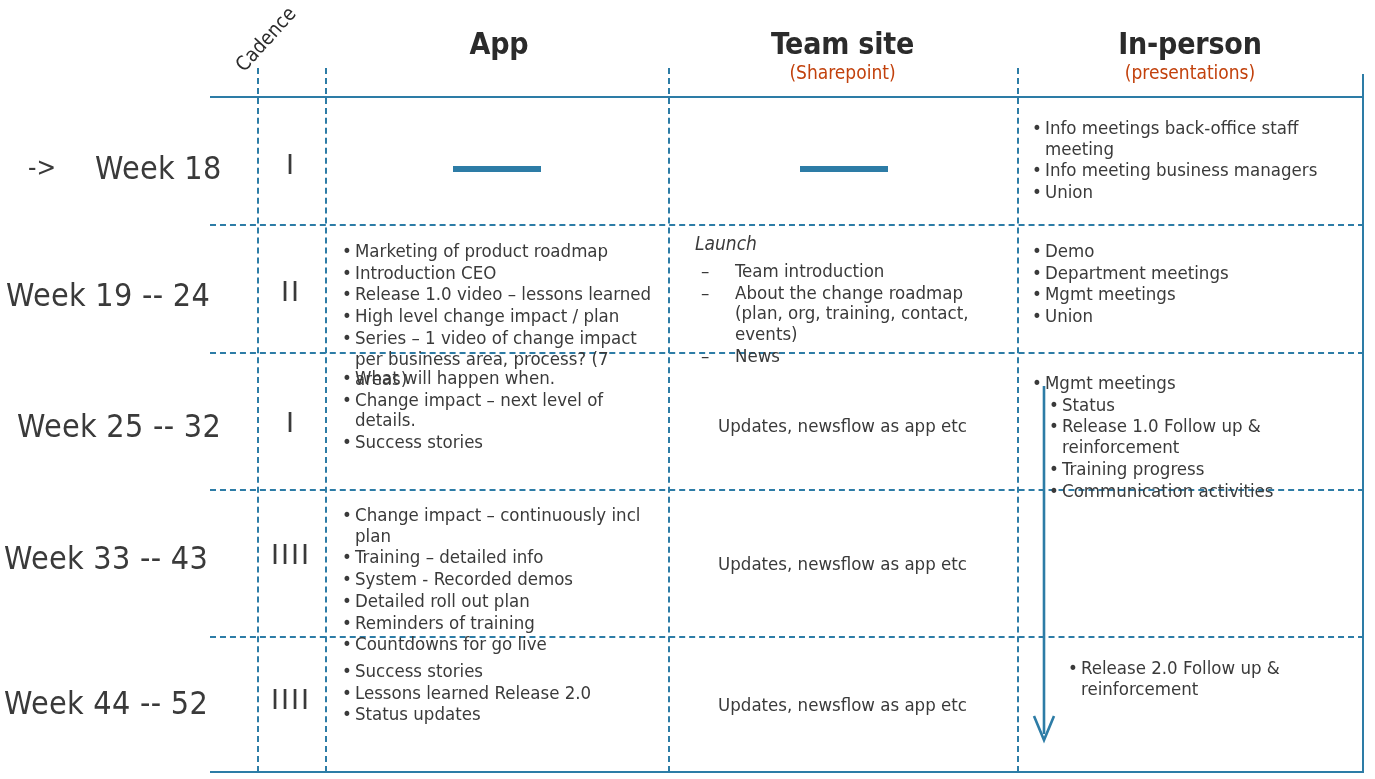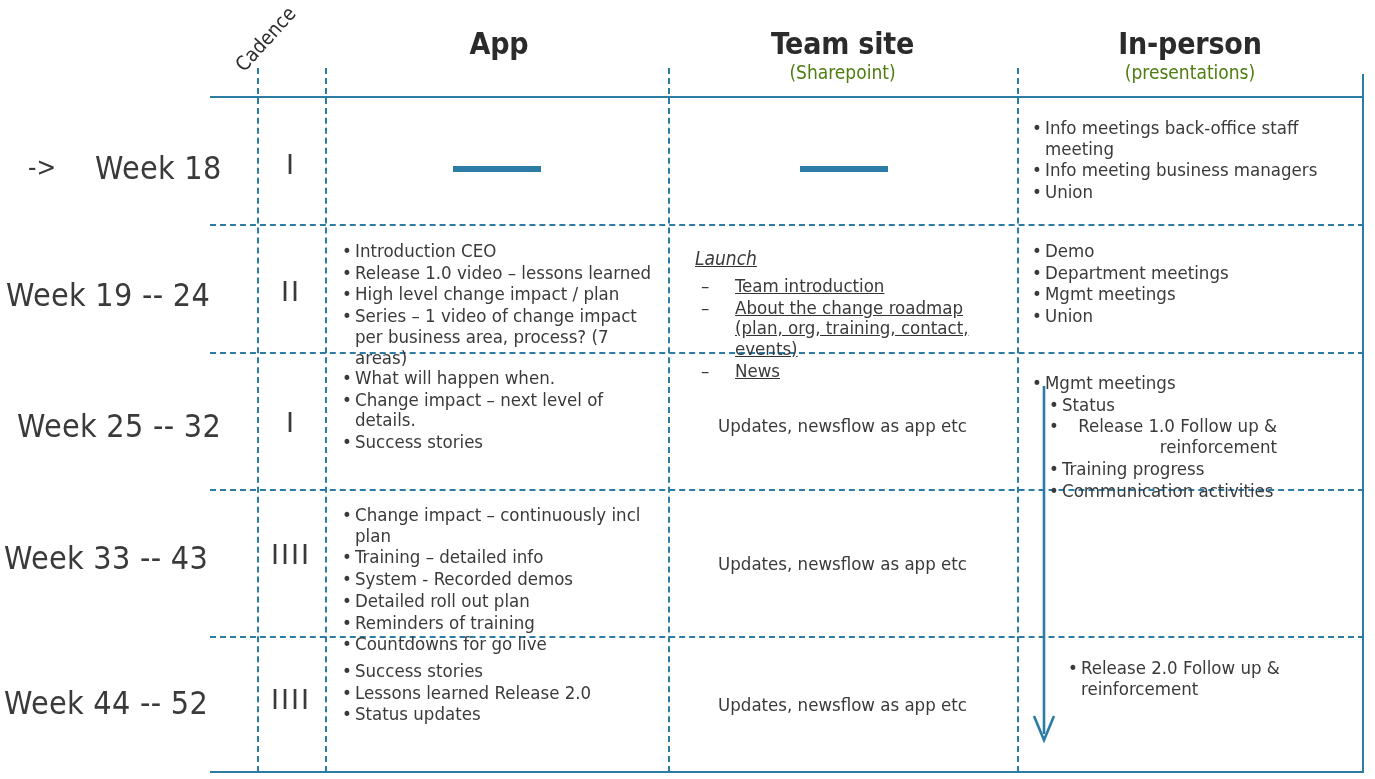--- a/index.html
+++ b/index.html
@@ -18,21 +18,21 @@
   .hline-dash{position:absolute;height:0;border-top:2.5px dashed #2d7ca6;}
   .hline-solid{position:absolute;height:0;border-top:2.5px solid #2d7ca6;}
 
   
   .hdr{position:absolute;text-align:center;}
   .hdr .main{
     font-size:30px;font-weight:700;color:#2b2b2b;line-height:1.05;
     letter-spacing:-0.2px;
   }
   .hdr .sub{
-    font-size:19px;font-weight:400;color:#4d7c0f;line-height:1.15;margin-top:2px;
+    font-size:19px;font-weight:400;color:#c2410c;line-height:1.15;margin-top:2px;
   }
   #hdr-app{left:330px;top:28px;width:338px;}
   #hdr-team{left:668px;top:28px;width:349px;}
   #hdr-inperson{left:1017px;top:28px;width:346px;}
 
   #cadence-label{
     position:absolute;left:234px;top:6px;width:120px;height:72px;
   }
   #cadence-label span{
     position:absolute;left:14px;top:46px;
@@ -140,28 +140,29 @@
       <li class="bul">Info meeting business managers</li>
       <li class="bul">Union</li>
     </ul>
   </div>
 
   <div class="week-label" style="left:6px;top:276px;">Week 19 -- 24</div>
   <div class="cadence" style="top:275px;">II</div>
 
   <div class="cell" style="left:336px;top:235px;width:324px;">
     <ul>
+      <li class="bul">Marketing of product roadmap</li>
       <li class="bul">Introduction CEO</li>
       <li class="bul">Release 1.0 video – lessons learned</li>
       <li class="bul">High level change impact / plan</li>
       <li class="bul">Series – 1 video of change impact per business area, process? (7 areas)</li>
     </ul>
   </div>
 
-  <div class="cell" style="left:695px;top:248px;width:310px;text-decoration:underline;">
+  <div class="cell" style="left:695px;top:233px;width:310px;">
     <div class="launch">Launch</div>
     <ul>
       <li class="dash">Team introduction</li>
       <li class="dash">About the change roadmap (plan, org, training, contact, events)</li>
       <li class="dash">News</li>
     </ul>
   </div>
 
   <div class="cell" style="left:1026px;top:235px;width:330px;">
     <ul>
@@ -184,21 +185,21 @@
   </div>
 
   <div class="cell centered" style="left:668px;top:415px;width:349px;">
     <span>Updates, newsflow as app etc</span>
   </div>
 
   <div class="cell" style="left:1026px;top:367px;width:330px;">
     <ul>
       <li class="bul">Mgmt meetings</li>
       <li class="bul indent">Status</li>
-      <li class="bul indent" style="width:215px;text-align:right;">Release 1.0 Follow up &amp; reinforcement</li>
+      <li class="bul indent" style="width:215px;">Release 1.0 Follow up &amp; reinforcement</li>
       <li class="bul indent">Training progress</li>
       <li class="bul indent">Communication activities</li>
     </ul>
   </div>
 
   <div class="week-label" style="left:4px;top:539px;">Week 33 -- 43</div>
   <div class="cadence" style="top:538px;">IIII</div>
 
   <div class="cell" style="left:336px;top:499px;width:326px;">
     <ul>

